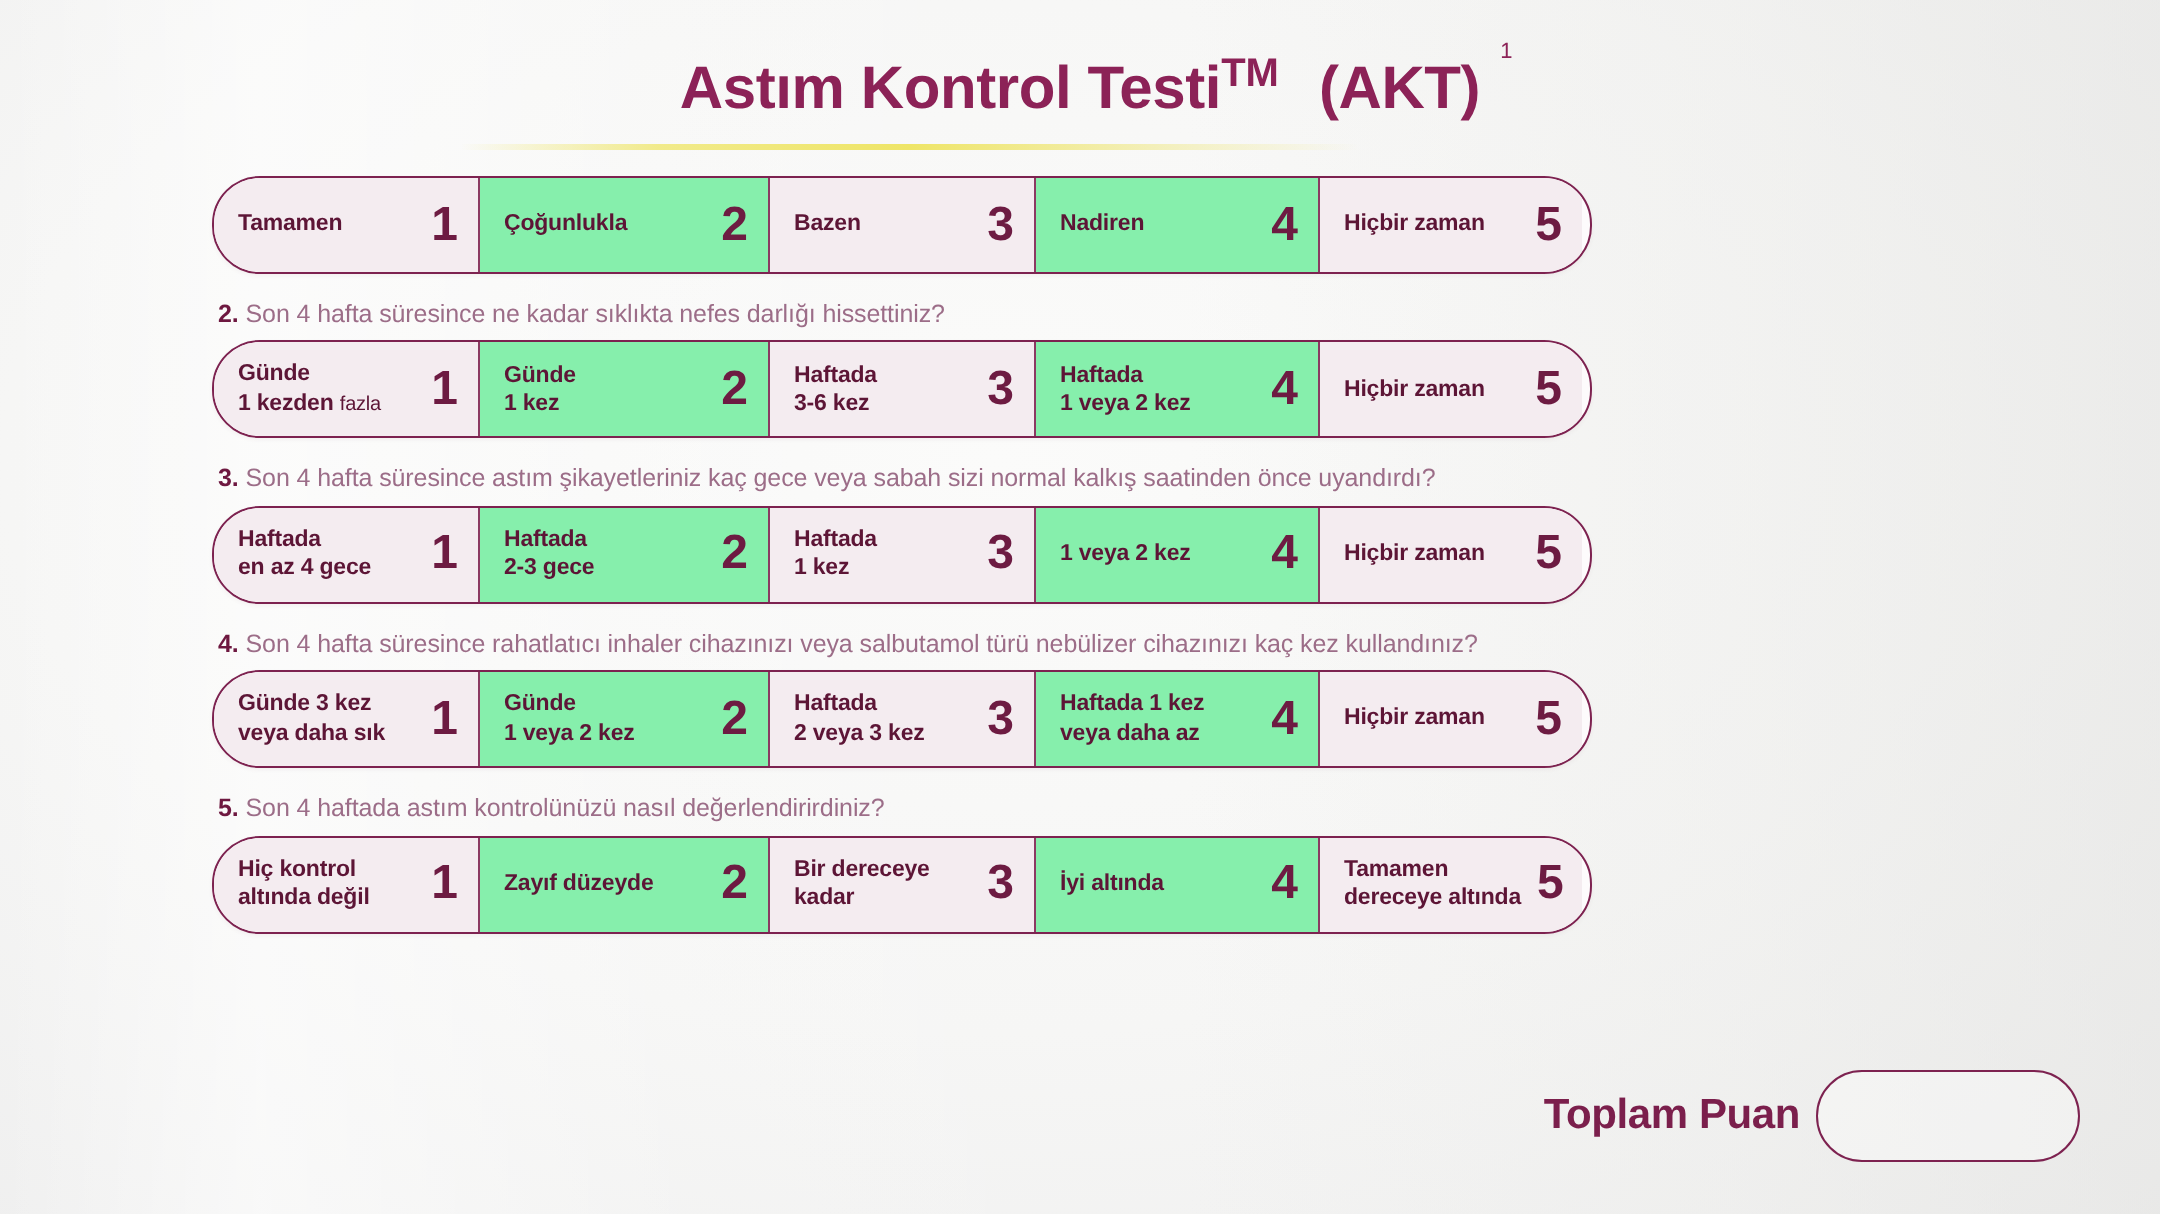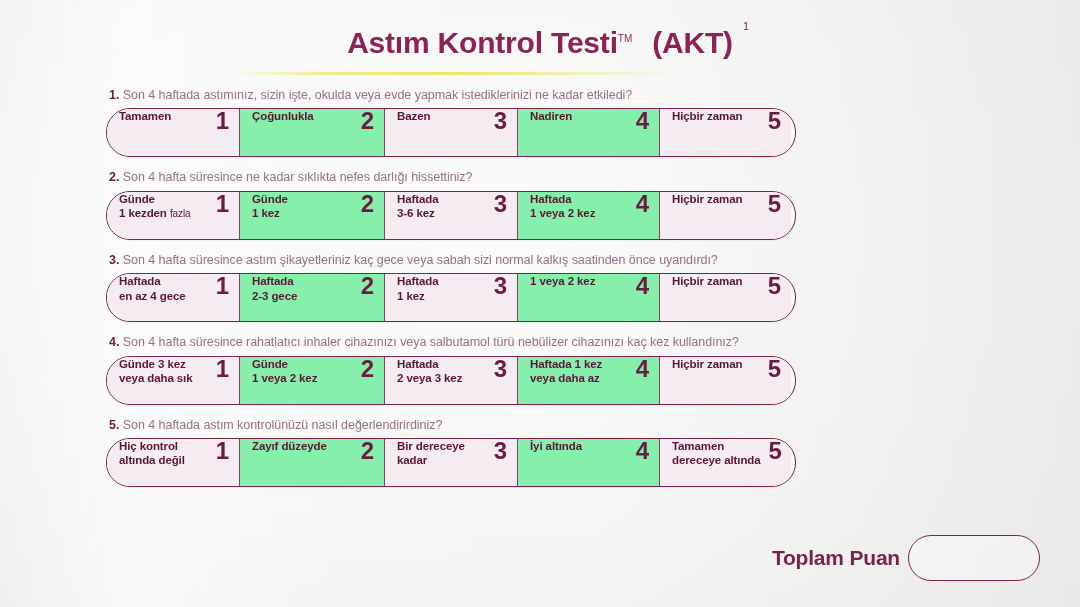--- a/index.html
+++ b/index.html
@@ -46,23 +46,23 @@
   .title {
     display: inline-block;
     position: relative;
     color: #8c2257;
     font-size: 30px;
     font-weight: bold;
     letter-spacing: -0.2px;
     white-space: nowrap;
   }
   .title .tm {
-    font-size: 10px;
+    font-size: 20px;
     vertical-align: super;
-    font-weight: normal;
+    font-weight: bold;
     letter-spacing: 0;
   }
   .title .paren {
     margin-left: 20px;
   }
   .title .footnote {
     position: absolute;
     top: -6px;
     right: -16px;
     font-size: 11px;
@@ -112,20 +112,21 @@
     height: 47px;
     border: 1.6px solid #7d2250;
     border-radius: 24px;
     overflow: hidden;
     background: #fdfbfc;
     box-shadow: 0 1px 2px rgba(120,60,90,0.06);
   }
   .cell {
     position: relative;
     display: flex;
+    align-items: center;
     justify-content: space-between;
     box-sizing: border-box;
     padding: 0 10px 0 12px;
     border-right: 1.4px solid #8b3a62;
   }
   .cell:last-child {
     border-right: none;
   }
   .cell.tint {
     background: #f4ecf0;
@@ -220,21 +221,20 @@
 
 <div id="page">
 
   <div class="title-wrap">
     <div class="title"><span>Astım Kontrol Testi</span><span class="tm">TM</span><span class="paren">(AKT)</span><span class="footnote">1</span></div>
   </div>
   <div class="title-rule"></div>
 
   <div class="questions" id="questions">
       <div class="qblock">
-        <div class="qtext"><span class="qnum">1.</span> <span>Son 4 haftada astımınız, sizin işte, okulda veya evde yapmak istediklerinizi ne kadar etkiledi?</span></div>
         <div class="answers">
           <div class="cell w1 tint">
             <div class="cell-label"><span>Tamamen</span></div>
             <div class="cell-num">1</div>
           </div>
           <div class="cell w2 plain">
             <div class="cell-label"><span>Çoğunlukla</span></div>
             <div class="cell-num">2</div>
           </div>
           <div class="cell w3 tint">

